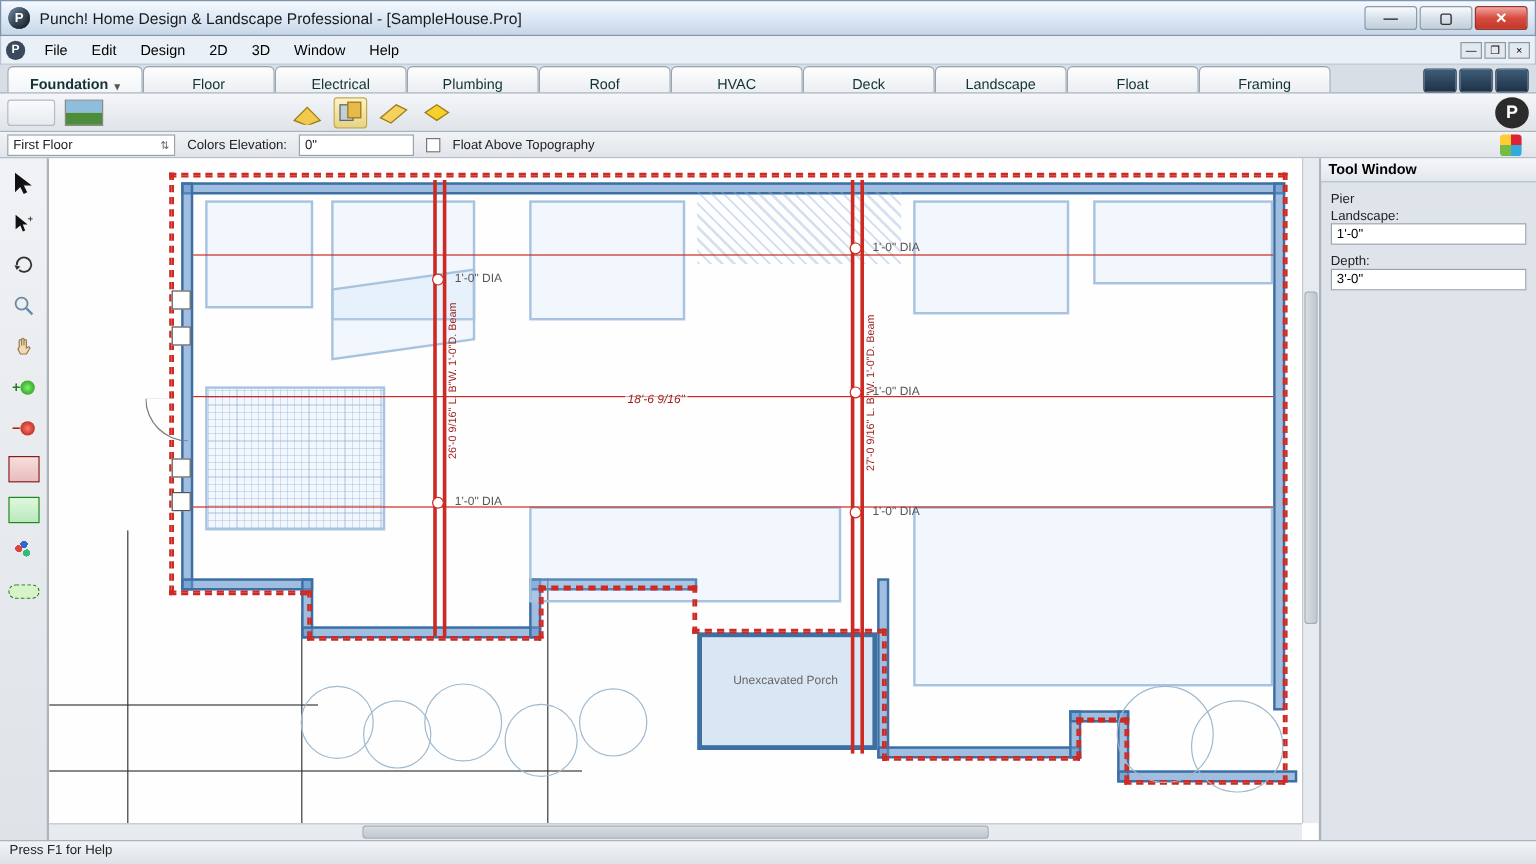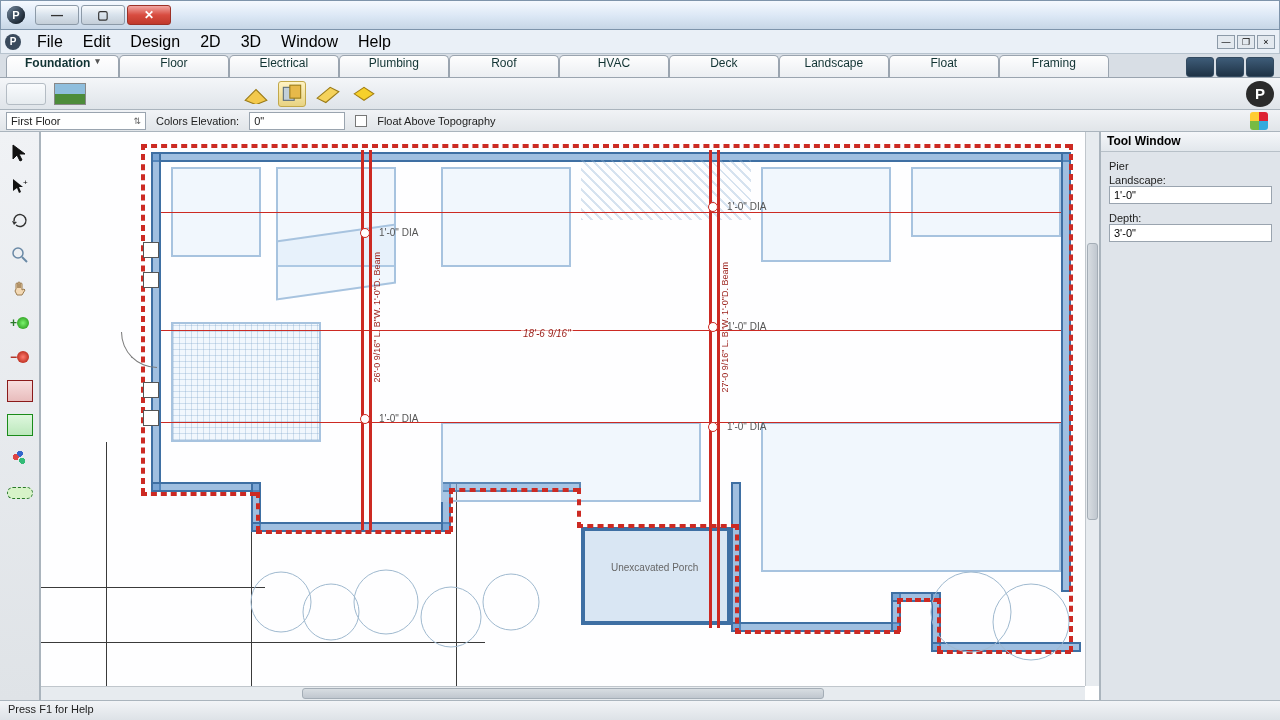--- a/index.html
+++ b/index.html
@@ -9,27 +9,27 @@
   .titlebar { height: 30px; background: linear-gradient(#f5f9ff,#dbe7f5 55%,#c7d6e6); border:1px solid #7e94ab; display:flex; align-items:center; padding:0 6px; font-size:13px; color:#1a1a1a; }
   .titlebar .app-icon { width:18px;height:18px; border-radius:50%; background:#3a4a5c; margin-right:8px; box-shadow:inset -2px -2px 4px #1b2530, inset 2px 2px 4px #6d8094; display:flex;align-items:center;justify-content:center;color:#fff;font-weight:bold;font-size:11px;}
   .titlebar .title { flex:1; }
   .win-btns { display:flex; gap:0; }
   .win-btn { width:44px; height:20px; border:1px solid #8c9aa8; border-radius:3px; background:linear-gradient(#f9fbfd,#d8e2ec 50%,#c4ced8); display:flex;align-items:center;justify-content:center;font-size:12px;font-weight:bold;color:#333;margin-left:2px;}
   .win-btn.close{background:linear-gradient(#f1a6a2,#d84c40 50%,#c0392b);color:#fff;border-color:#9c3127;}
 
   
   .menubar { height:24px; background:#eaf0f7; border:1px solid #b7c3ce; border-top:none; display:flex; align-items:center; padding:0 4px;}
   .menubar .app-icon { width:16px;height:16px; border-radius:50%; background:#3a4a5c; margin-right:6px; display:flex;align-items:center;justify-content:center;color:#fff;font-weight:bold;font-size:10px;}
-  .menu-item { padding:2px 10px; font-size:16px; color:#000;}
+  .menu-item { padding:2px 10px; font-size:12px; color:#000;}
   .menubar .spacer{flex:1;}
   .mdi-btn{width:18px;height:14px;border:1px solid #8c9aa8;background:#e3e9ef;margin-left:2px;font-size:9px;text-align:center;line-height:12px;}
 
   
   .plan-tabs { height:24px; background:#d8dee5; border-bottom:1px solid #9aa4af; display:flex; align-items:flex-end; padding-left:6px; padding-right:6px; gap:0; }
-  .plan-tab { position:relative; height:22px; min-width:110px; padding:0 18px; background:linear-gradient(#fefefe,#ebeef2); border:1px solid #9aa4af; border-bottom:none; border-top-left-radius:5px; border-top-right-radius:5px; font-size:12px; display:flex;align-items:flex-start;justify-content:center;color:#133;}
+  .plan-tab { position:relative; height:22px; min-width:110px; padding:0 18px; background:linear-gradient(#fefefe,#ebeef2); border:1px solid #9aa4af; border-bottom:none; border-top-left-radius:5px; border-top-right-radius:5px; font-size:12px; display:flex;align-items:flex-end;justify-content:center;color:#133;}
   .plan-tab.active{background:linear-gradient(#ffffff,#f3f5f8);font-weight:bold;z-index:2;}
   .plan-tab .chev{margin-left:5px;font-size:9px;color:#555;}
   .plan-tabs .right-tools{margin-left:auto;display:flex;gap:2px;align-items:center;}
   .mode-btn{width:28px;height:20px;border:1px solid #334a60;background:linear-gradient(#3e5c78,#1f3346);border-radius:3px;}
 
   
   .toolbar { height:32px; background:linear-gradient(#f4f6f9,#dfe4e9); border-bottom:1px solid #aab4bd; display:flex; align-items:center; padding:0 6px; gap:8px; }
   .tri-btn{width:40px;height:22px;border:1px solid #b4bcc4;background:linear-gradient(#f9fbfd,#e6ebef);border-radius:3px;}
   .swatch{width:32px;height:22px;border:1px solid #888;display:flex;flex-direction:column;}
   .swatch .top{flex:1;background:#8fbedd;} .swatch .bot{flex:1;background:#4d8c3a;}
@@ -91,20 +91,21 @@
   .rtab{height:18px;background:linear-gradient(#f7e9c0,#e8d28f);border-top:1px solid #c6b06c;font-size:11px;padding:1px 6px;}
 
   
   .status{height:20px;background:linear-gradient(#f2f4f7,#dde2e7);border-top:1px solid #aab4bd;font-size:11px;padding:2px 8px;color:#222;}
 </style>
 </head>
 <body>
 
 <div class="titlebar">
   <div class="app-icon">P</div>
+  <div class="title">Punch! Home Design &amp; Landscape Professional - [SampleHouse.Pro]</div>
   <div class="win-btns">
     <div class="win-btn">—</div>
     <div class="win-btn">▢</div>
     <div class="win-btn close">✕</div>
   </div>
 </div>
 
 <div class="menubar">
   <div class="app-icon">P</div>
   <div class="menu-item">File</div>

